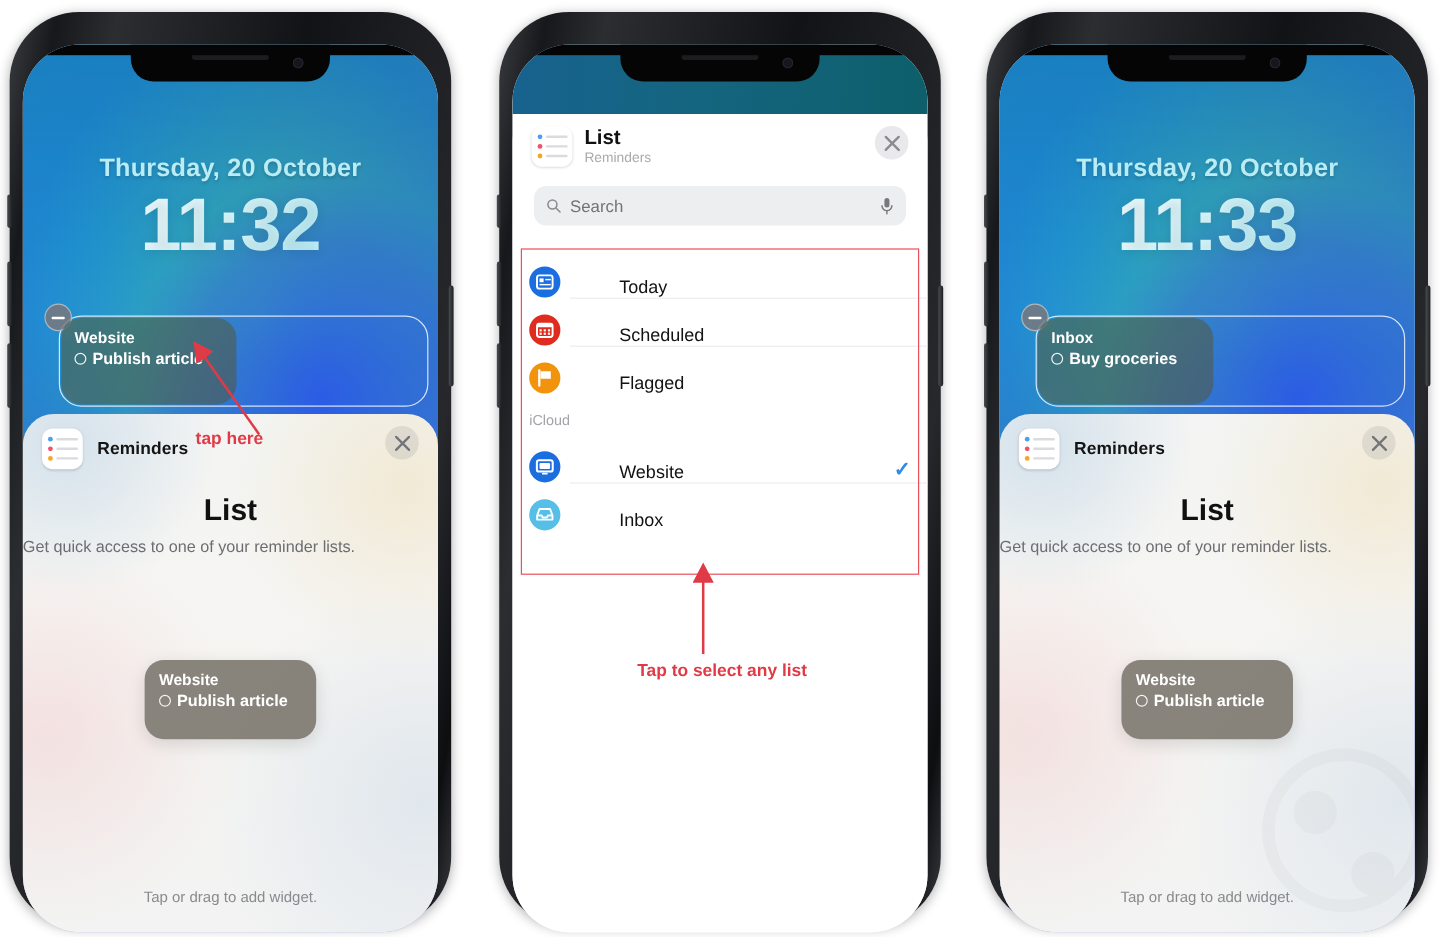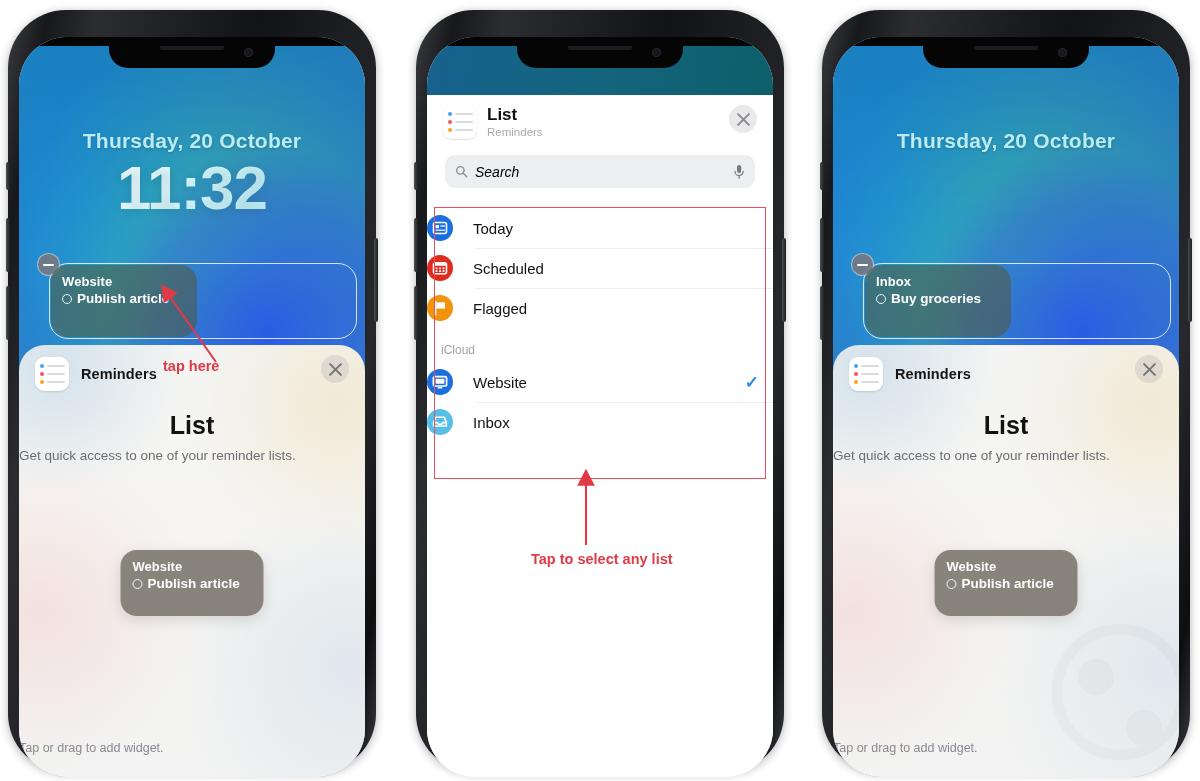--- a/index.html
+++ b/index.html
@@ -168,21 +168,21 @@
     position:absolute; left:50%; transform:translateX(-50%); top:205px;
     width:143px; height:66px; border-radius:16px;
     background: rgba(126,122,113,.92);
     box-shadow: 0 4px 14px rgba(0,0,0,.13);
     padding:9px 12px; color:#fff;
   }
   .preview-widget .pw-title { font-size:13px; font-weight:700; }
   .preview-widget .pw-task { font-size:13.5px; font-weight:700; margin-top:2px; display:flex; align-items:center; gap:5px; }
   .preview-widget .pw-circle { width:10px;height:10px;border-radius:50%;border:1.4px solid rgba(255,255,255,.9); flex:0 0 auto;}
   .sheet-foot {
-    position:absolute; left:0; right:0; bottom:22px; text-align:left;
+    position:absolute; left:0; right:0; bottom:22px; text-align:center;
     font-size:12.5px; color:#8a8a8f;
   }
   .watermark {
     position:absolute; right:-16px; bottom:10px;
     width:150px; height:150px; opacity:.07; pointer-events:none;
   }
 
   
   .picker-top-strip {
     position:absolute; top:0; left:0; right:0; height:58px;
@@ -195,30 +195,30 @@
   }
   .picker-head { position:relative; height:56px; }
   .picker-title { position:absolute; left:60px; top:10px; font-size:17px; font-weight:600; color:#111; }
   .picker-subtitle { position:absolute; left:60px; top:31px; font-size:11.5px; color:#a9a9ae; }
 
   .search-wrap { position:absolute; left:18px; right:18px; top:60px; height:33px; }
   .search-bar {
     width:100%; height:100%; border-radius:10px;
     background:#eceef0; display:flex; align-items:center; padding:0 10px; gap:7px;
   }
-  .search-placeholder { font-size:14px; color:#000000; flex:1;font-style:italic; }
+  .search-placeholder { font-size:14px; color:#737373; flex:1; }
 
   .red-box {
     position:absolute; left:7px; right:7px; top:112px; height:272px;
     border:1.4px solid #e8505a;
   }
   .list-rows { position:absolute; left:0; right:0; top:113px; }
   .list-row {
-    position:relative; height:40px; display:flex; align-items:center;
-    padding-right:14px;
+    position:relative; height:40px; display:flex; align-items:flex-end;
+    padding-left:14px; padding-right:14px;gap:29px;
   }
   .list-row + .list-row::before {
     content:""; position:absolute; left:48px; right:0; top:0; height:1px; background:#ededf0;
   }
   .row-icon { width:26px; height:26px; border-radius:50%; flex:0 0 auto; position:relative; }
   .row-label { margin-left:20px; font-size:15px; color:#121212; }
   .row-check { margin-left:auto; color:#2e8be6; font-size:17px; font-weight:700; }
   .group-label {
     padding-left:14px; font-size:12px; color:#a3a3a8; height:34px;
     display:flex; align-items:flex-end; padding-bottom:5px;
@@ -441,20 +441,21 @@
     <div class="screen">
       <div class="wallpaper"></div>
       <div class="wp-tint"></div>
       <div class="notch-top-strip"></div>
       <div class="notch">
         <div class="speaker"></div>
         <div class="camera"></div>
       </div>
 
       <div class="lock-date">Thursday, 20 October</div>
+      <div class="lock-time">11:33</div>
 
       <div class="widget-slot"></div>
       <div class="widget-minus"></div>
       <div class="lock-widget">
         <div class="lw-title">Inbox</div>
         <div class="lw-task">
           <span class="lw-circle"></span>
           <span>Buy groceries</span>
         </div>
       </div>

